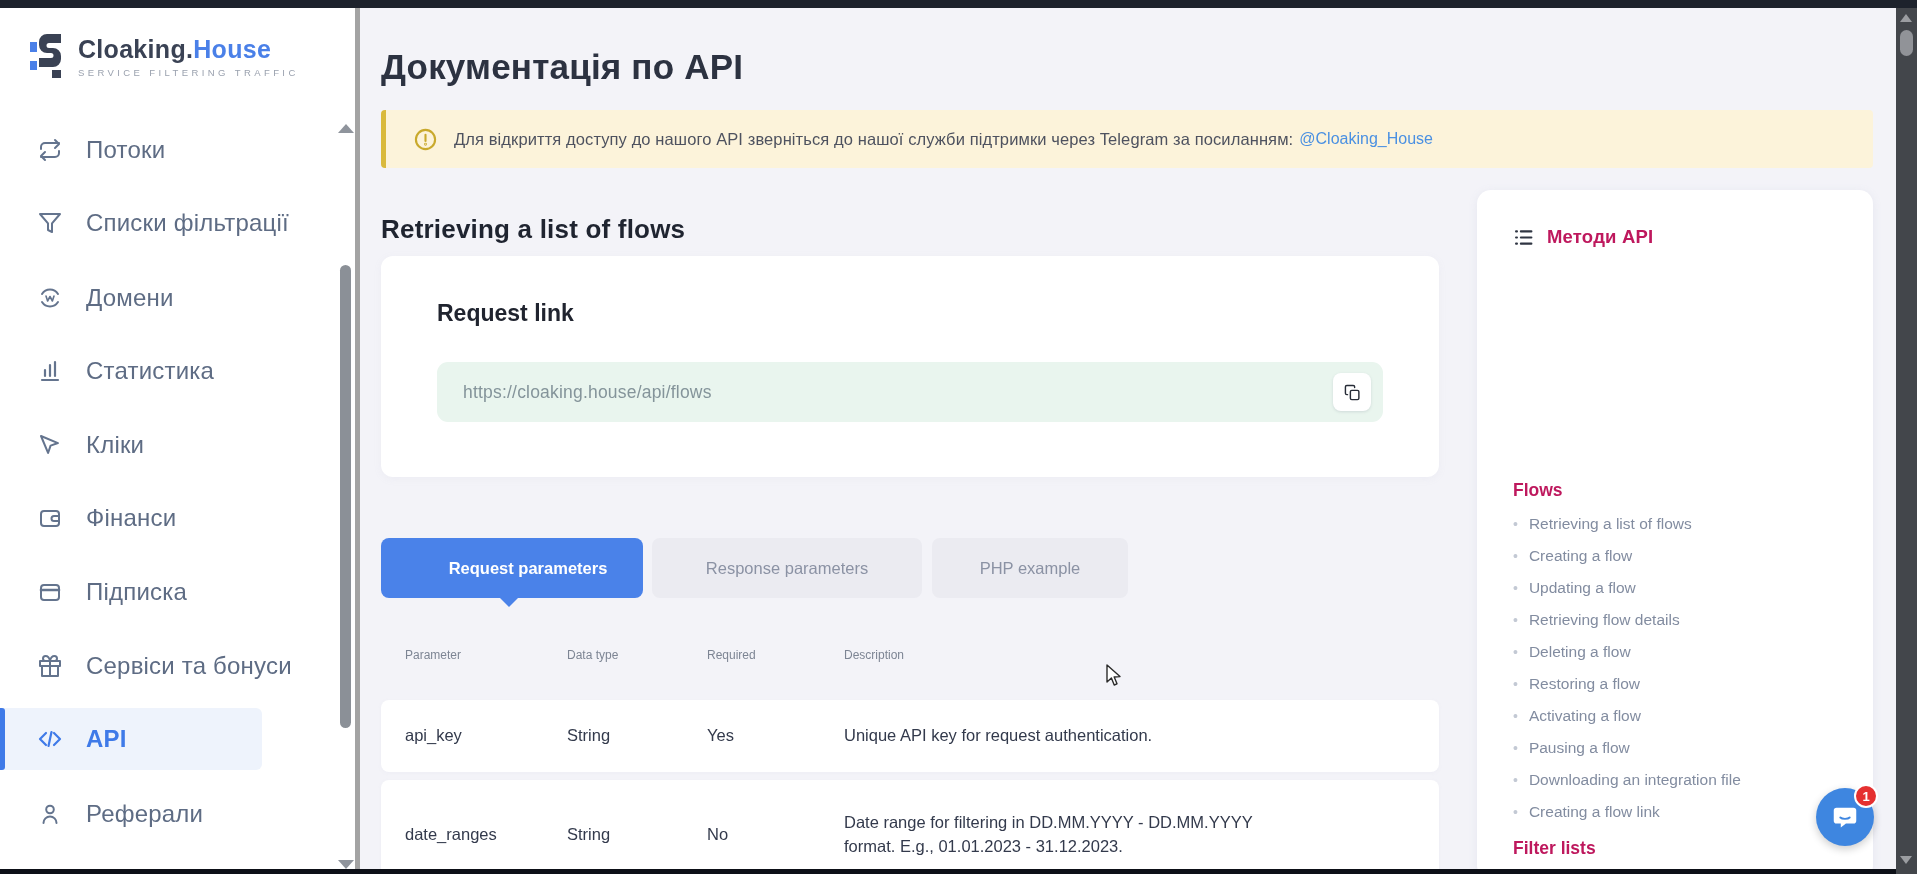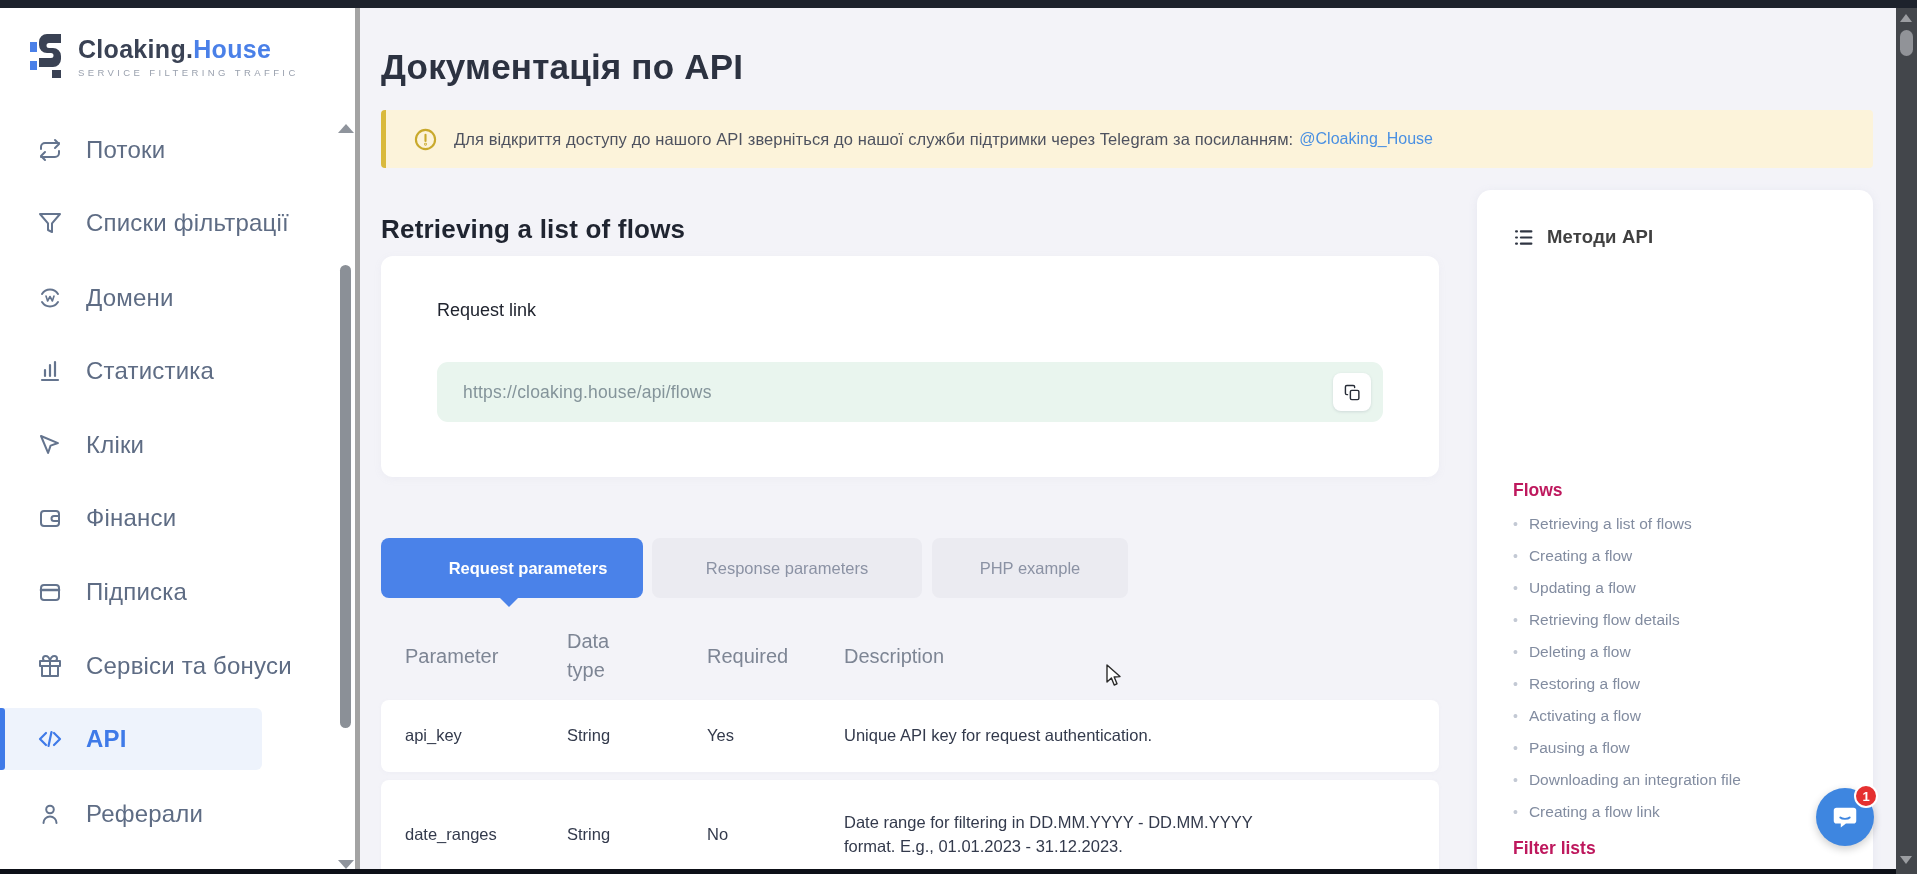--- a/index.html
+++ b/index.html
@@ -35,49 +35,49 @@
   .page-title{position:absolute;left:381px;top:24px;font-size:35px;font-weight:800;color:#2c3241;letter-spacing:.2px;}
 
   .banner{position:absolute;left:381px;top:110px;width:1492px;height:58px;background:#fcf3da;border-left:5px solid #d9b93c;border-radius:4px;display:flex;align-items:center;padding-left:28px;}
   .banner .wicon{width:23px;height:23px;flex:0 0 23px;margin-right:17px;color:#c9a92c;}
   .banner .btext{font-size:16.5px;color:#4e525f;letter-spacing:.1px;}
   .banner a{color:#4a90e2;text-decoration:none;margin-left:6px;cursor:pointer;}
 
   .section-title{position:absolute;left:381px;top:192px;font-size:26px;font-weight:800;color:#1f2430;letter-spacing:.2px;}
 
   .req-card{position:absolute;left:381px;top:256px;width:1058px;height:221px;background:#fff;border-radius:12px;box-shadow:0 2px 8px rgba(150,155,185,.07);}
-  .req-card h3{position:absolute;left:56px;top:44px;margin:0;font-size:18px;font-weight:400;color:#20242f;}
+  .req-card h3{position:absolute;left:56px;top:44px;margin:0;font-size:23px;font-weight:700;color:#20242f;}
   .url-box{position:absolute;left:56px;top:106px;width:946px;height:60px;background:#e9f5ee;border-radius:11px;display:flex;align-items:center;}
   .url-text{margin-left:26px;font-size:17.5px;color:#84949a;letter-spacing:.2px;}
   .copy-btn{position:absolute;right:12px;top:11px;width:38px;height:38px;background:#fff;border:none;border-radius:8px;box-shadow:0 1px 3px rgba(90,100,120,.18);display:flex;align-items:center;justify-content:center;cursor:pointer;color:#262b36;}
   .copy-btn svg{width:17px;height:17px;}
 
   
   .tab{position:absolute;top:538px;height:60px;border-radius:8px;display:flex;align-items:center;justify-content:center;font-size:16.5px;cursor:pointer;}
   .tab.inactive{background:#ebebf1;color:#8b92a4;font-weight:500;}
   .tab.active{background:#4a82e9;color:#fff;font-weight:700;padding-left:32px;}
   .tab.active::after{content:"";position:absolute;left:118px;bottom:-9px;width:0;height:0;border-left:10px solid transparent;border-right:10px solid transparent;border-top:10px solid #4a82e9;}
   .tab1{left:381px;width:262px;}
   .tab2{left:652px;width:270px;}
   .tab3{left:932px;width:196px;}
 
   
-  .thead{position:absolute;left:381px;top:622px;width:1058px;height:68px;color:#7d8594;font-size:20px;}
+  .thead{position:absolute;left:381px;top:622px;width:1058px;height:68px;color:#7d8594;font-size:12px;}
   .trow{position:absolute;left:381px;width:1058px;background:#fff;border-radius:8px;color:#333a4c;font-size:16.5px;box-shadow:0 1px 4px rgba(150,155,185,.06);}
   .row1{top:700px;height:72px;}
   .row2{top:780px;height:110px;}
   .tc{position:absolute;top:0;height:100%;display:flex;align-items:center;line-height:1.45;}
   .c1{left:24px;width:150px;}
   .c2{left:186px;width:62px;}
   .c3{left:326px;width:110px;}
   .c4{left:463px;width:440px;}
 
   
   .methods{position:absolute;left:1477px;top:190px;width:396px;height:690px;background:#fff;border-radius:14px;box-shadow:0 2px 10px rgba(140,150,180,.12);}
-  .m-head{position:absolute;left:36px;top:36px;display:flex;align-items:flex-end;color:#404040;}
+  .m-head{position:absolute;left:36px;top:36px;display:flex;align-items:flex-end;color:#be185d;}
   .m-head .micon{width:21px;height:21px;margin-right:13px;color:#2f3542;}
   .m-head .mtitle{font-size:18.5px;font-weight:800;letter-spacing:.2px;}
   .m-sec{position:absolute;left:36px;font-size:17.5px;font-weight:700;color:#be185d;}
   .sec1{top:290px;}
   .sec2{top:648px;}
   .m-list{position:absolute;left:36px;margin:0;padding:0;list-style:none;}
   .list1{top:318px;}
   .list2{top:677px;}
   .m-list li{height:32px;line-height:32px;font-size:15.5px;color:#828ca0;cursor:pointer;white-space:nowrap;}
   .m-list li::before{content:"•";color:#c3c9d4;margin-right:11px;font-size:14px;}

